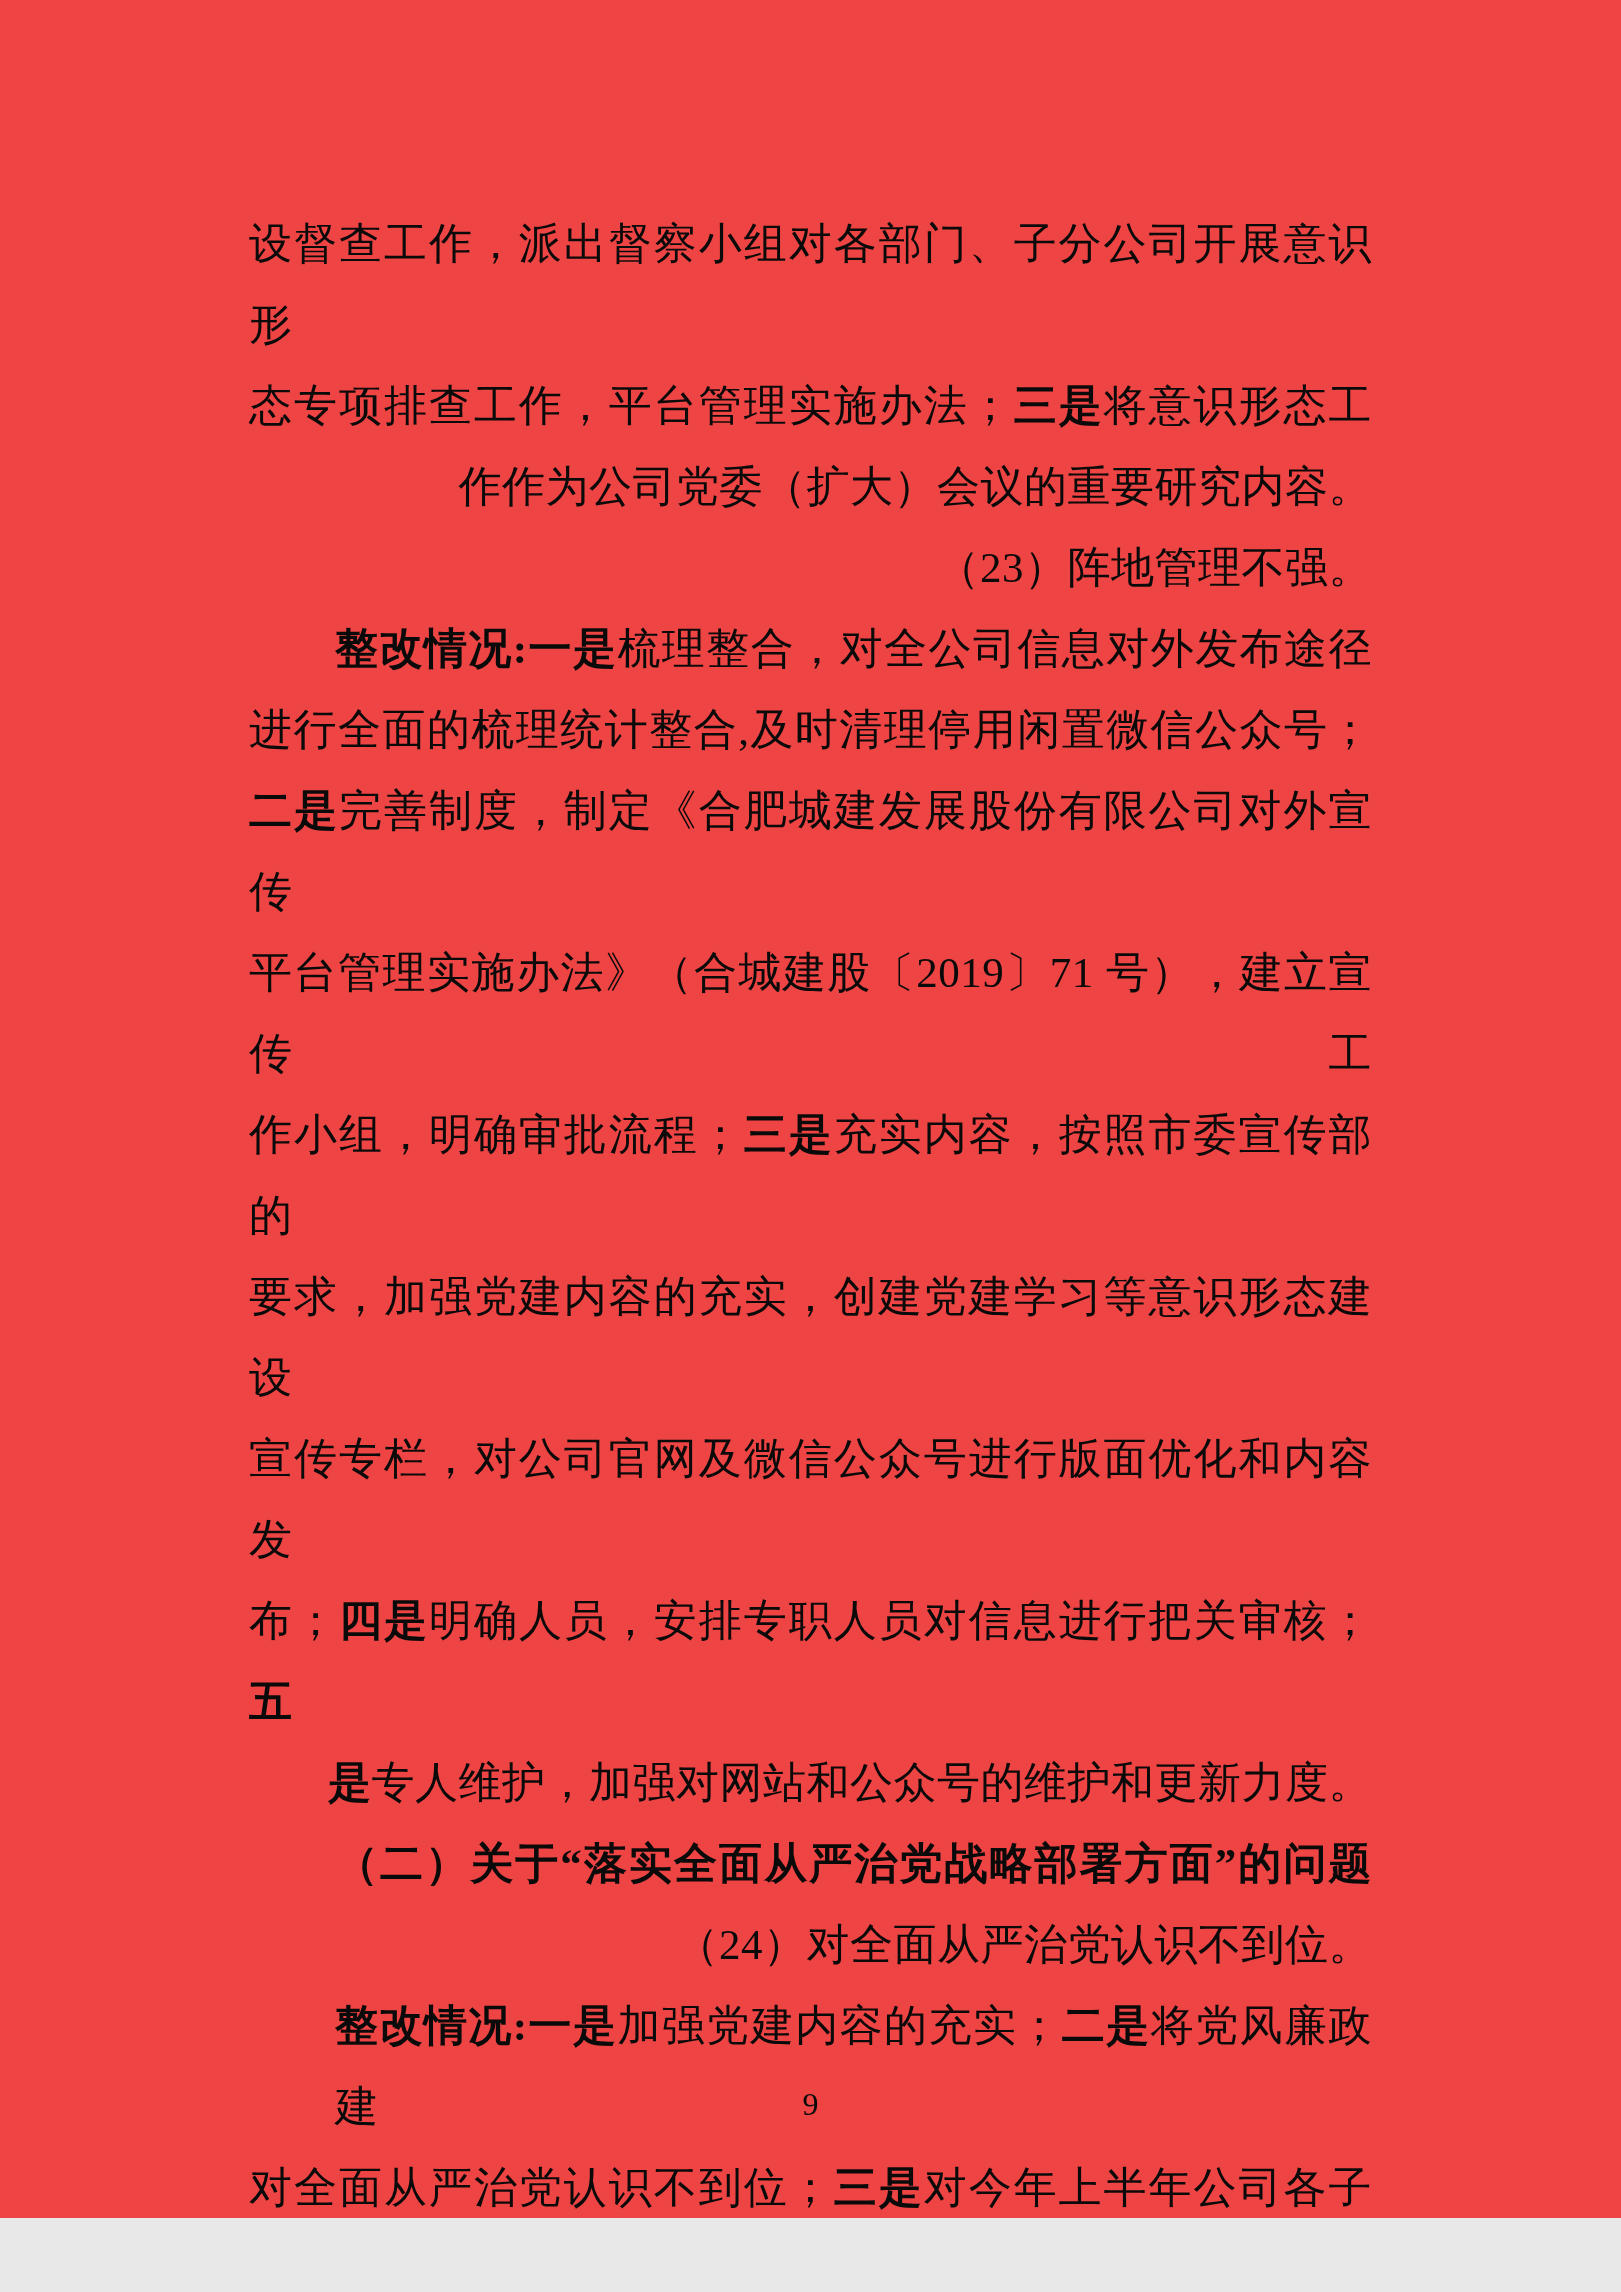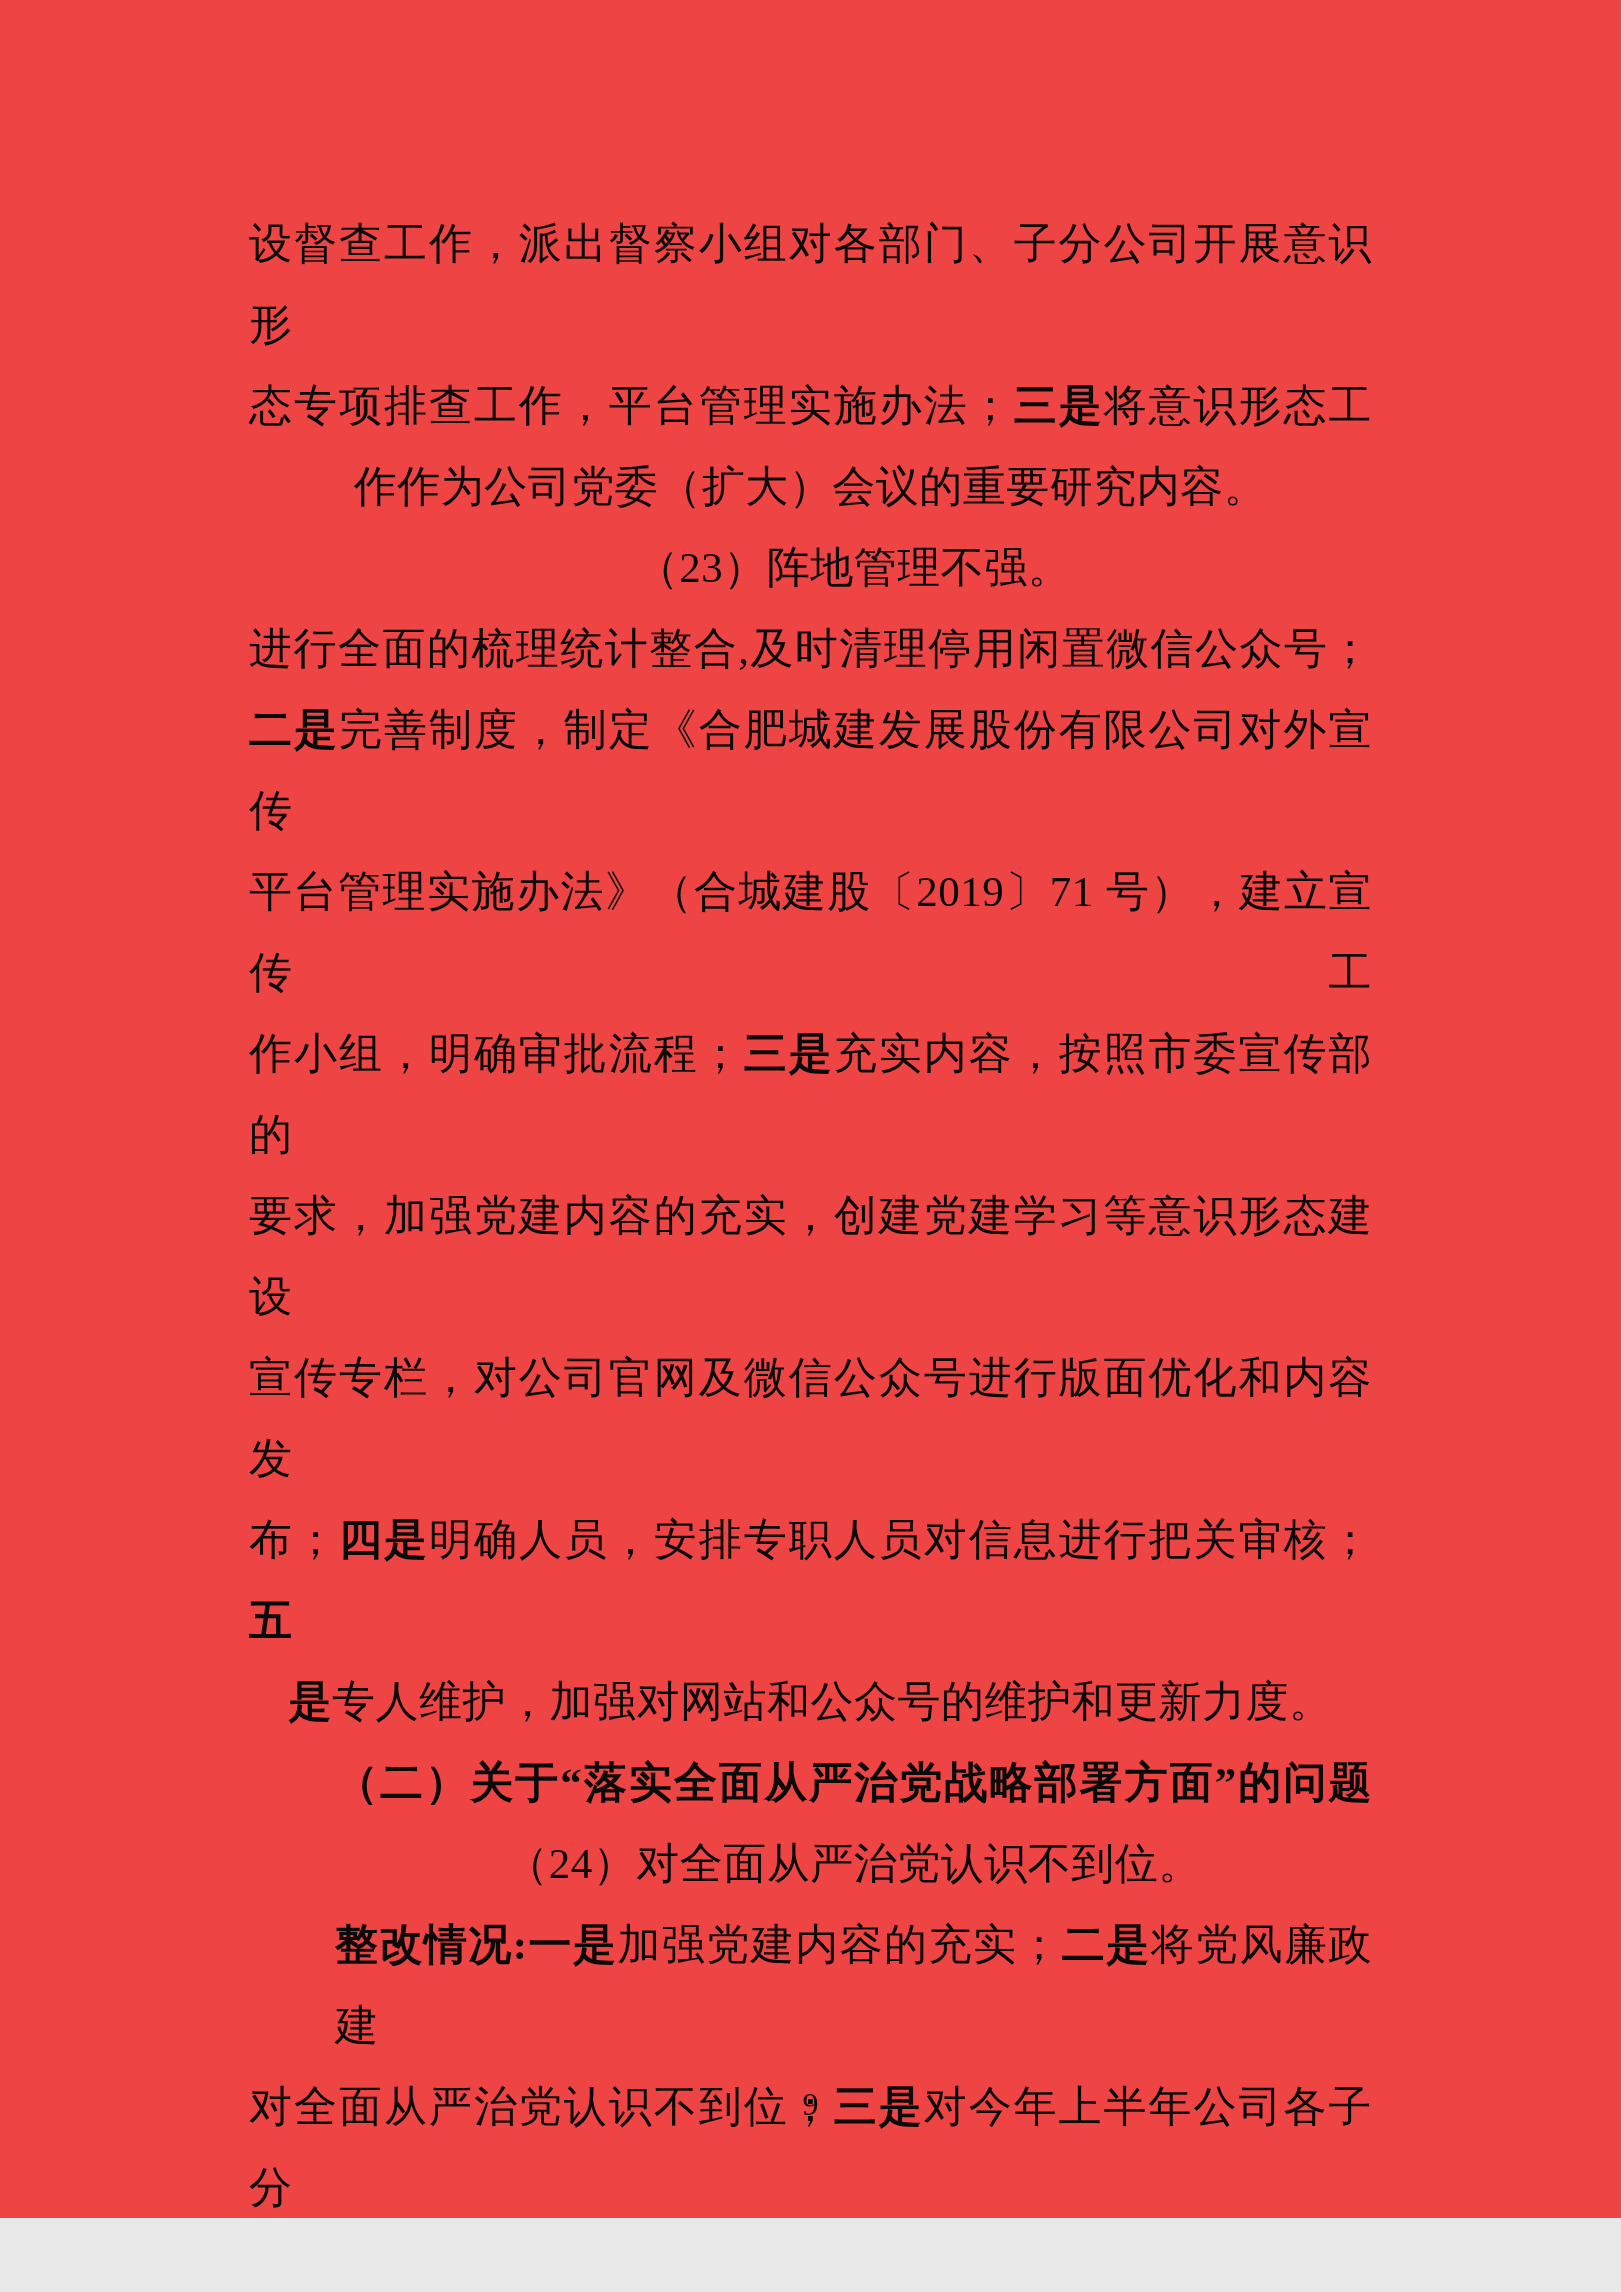--- a/index.html
+++ b/index.html
@@ -20,21 +20,21 @@
     position: absolute;
     left: 249px;
     top: 203px;
     width: 1123px;
     font-size: 43px;
     line-height: 81px;
     color: #0a0a0a;
   }
   .line {
     width: 100%;
-    text-align: center;
+    text-align: right;
     letter-spacing: 0.5px;
   }
   .line.full {
     text-align: justify;
     text-align-last: justify;
     text-justify: inter-character;
   }
   .line.indent {
     padding-left: 86px;
     box-sizing: border-box;
@@ -54,20 +54,21 @@
 </style>
 </head>
 <body>
 
 <div class="page">
   <div class="textblock">
       <div class="line full"><span class="seg">设督查工作，派出督察小组对各部门、子分公司开展意识形</span></div>
       <div class="line full"><span class="seg">态专项排查工作，平台管理实施办法；</span><span class="seg b">三是</span><span class="seg">将意识形态工</span></div>
       <div class="line"><span class="seg">作作为公司党委（扩大）会议的重要研究内容。</span></div>
       <div class="line indent"><span class="seg">（23）阵地管理不强。</span></div>
+      <div class="line indent full"><span class="seg b">整改情况:一是</span><span class="seg">梳理整合，对全公司信息对外发布途径</span></div>
       <div class="line full"><span class="seg">进行全面的梳理统计整合,及时清理停用闲置微信公众号；</span></div>
       <div class="line full"><span class="seg b">二是</span><span class="seg">完善制度，制定《合肥城建发展股份有限公司对外宣传</span></div>
       <div class="line full"><span class="seg">平台管理实施办法》（合城建股〔2019〕71 号），建立宣传工</span></div>
       <div class="line full"><span class="seg">作小组，明确审批流程；</span><span class="seg b">三是</span><span class="seg">充实内容，按照市委宣传部的</span></div>
       <div class="line full"><span class="seg">要求，加强党建内容的充实，创建党建学习等意识形态建设</span></div>
       <div class="line full"><span class="seg">宣传专栏，对公司官网及微信公众号进行版面优化和内容发</span></div>
       <div class="line full"><span class="seg">布；</span><span class="seg b">四是</span><span class="seg">明确人员，安排专职人员对信息进行把关审核；</span><span class="seg b">五</span></div>
       <div class="line"><span class="seg b">是</span><span class="seg">专人维护，加强对网站和公众号的维护和更新力度。</span></div>
       <div class="line indent full"><span class="seg b">（二）关于“落实全面从严治党战略部署方面”的问题</span></div>
       <div class="line indent"><span class="seg">（24）对全面从严治党认识不到位。</span></div>

